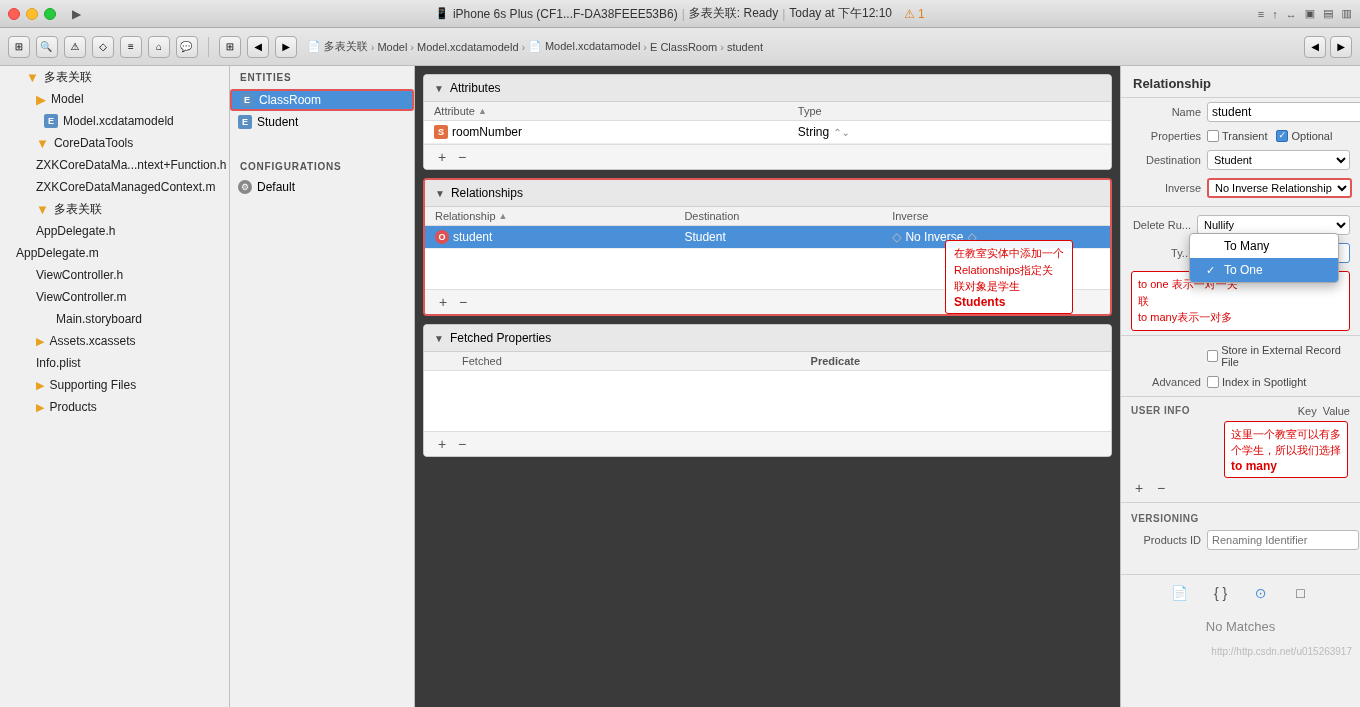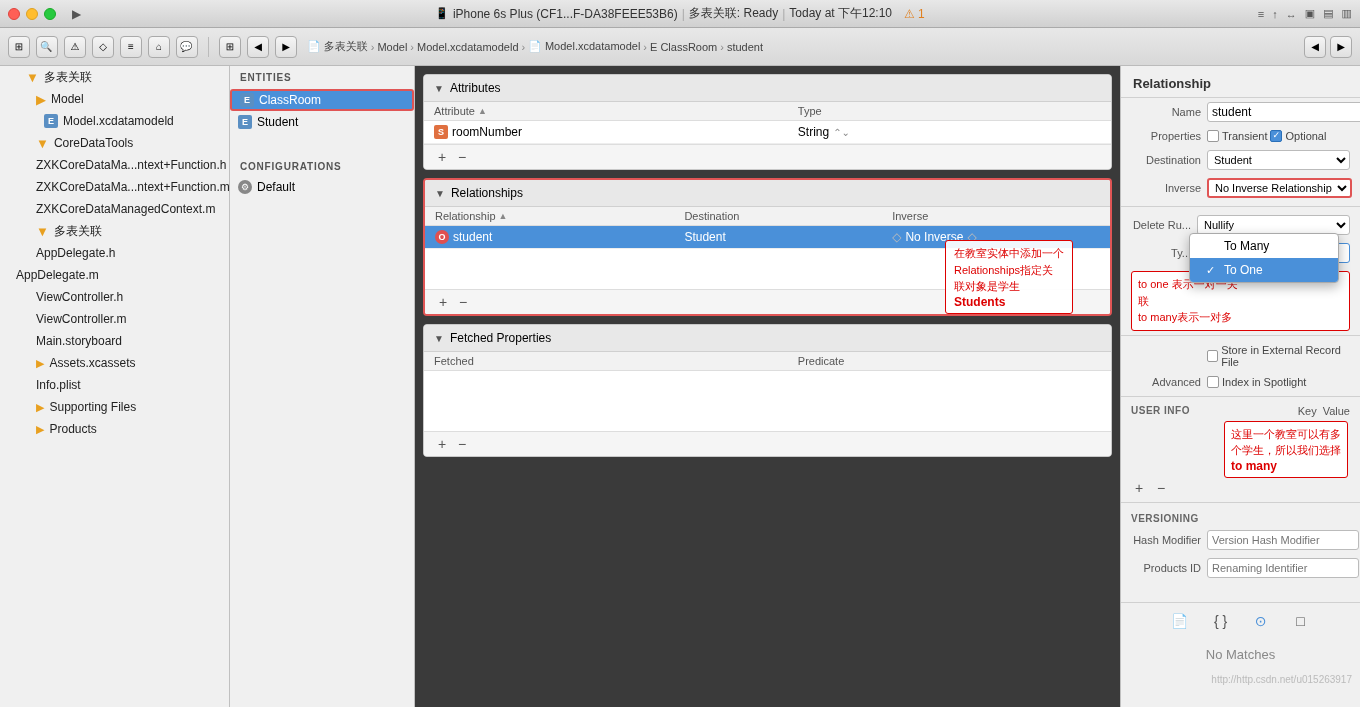--- a/index.html
+++ b/index.html
@@ -50,21 +50,21 @@
     .rel-row.selected-row { background: #4a90d9; color: white; }
     .rel-row.selected-row .attr-cell { color: white; }
 
     .add-remove-bar { display: flex; align-items: center; gap: 4px; padding: 4px 10px; border-top: 1px solid #ddd; background: #f5f5f5; }
     .add-remove-btn { width: 16px; height: 16px; display: flex; align-items: center; justify-content: center; cursor: pointer; font-size: 14px; color: #555; }
     .right-panel-title { font-size: 13px; font-weight: 600; color: #333; padding: 10px 12px 6px; border-bottom: 1px solid #d0d0d0; }
     .right-field { display: flex; align-items: center; padding: 4px 10px; gap: 6px; }
     .right-label { font-size: 11px; color: #555; width: 70px; flex-shrink: 0; text-align: right; }
     .right-input { flex: 1; height: 20px; border: 1px solid #bbb; border-radius: 3px; padding: 0 4px; font-size: 12px; background: white; }
     .right-select { flex: 1; height: 20px; border: 1px solid #bbb; border-radius: 3px; padding: 0 2px; font-size: 11px; background: white; }
-    .checkbox-row { display: flex; align-items: center; gap: 3px; }
+    .checkbox-row { display: flex; align-items: center; gap: 9px; }
     .checkbox-label { font-size: 11px; color: #444; display: flex; align-items: center; gap: 3px; }
     .cb { width: 12px; height: 12px; border: 1px solid #999; border-radius: 2px; background: white; }
     .cb.checked { background: #4a90d9; border-color: #2a70b9; position: relative; }
     .cb.checked::after { content: '✓'; color: white; font-size: 9px; position: absolute; top: -1px; left: 1px; }
 
     
     .dropdown-overlay { position: absolute; background: white; border: 1px solid #aaa; border-radius: 4px; box-shadow: 0 4px 12px rgba(0,0,0,0.3); z-index: 100; min-width: 150px; overflow: hidden; }
     .dropdown-item { padding: 5px 16px; font-size: 12px; cursor: pointer; display: flex; align-items: center; gap: 6px; }
     .dropdown-item.selected-option { background: #4a90d9; color: white; }
     .dropdown-checkmark { font-size: 11px; width: 12px; }
@@ -169,42 +169,39 @@
       <span>Model.xcdatamodeld</span>
     </div>
     <div class="sidebar-item indented2">
       <span class="icon-folder">▼</span>
       <span>CoreDataTools</span>
     </div>
     <div class="sidebar-item" style="padding-left:36px;">
       <span>ZXKCoreDataMa...ntext+Function.h</span>
     </div>
     <div class="sidebar-item" style="padding-left:36px;">
-      <span>ZXKCoreDataMa...ntext+Function.m</span>
-    </div>
-    <div class="sidebar-item" style="padding-left:36px;">
       <span>ZXKCoreDataManagedContext.m</span>
     </div>
     <div class="sidebar-item indented2">
       <span class="icon-folder">▼</span>
       <span>多表关联</span>
     </div>
     <div class="sidebar-item" style="padding-left:36px;">
       <span>AppDelegate.h</span>
     </div>
     <div class="sidebar-item" style="">
       <span>AppDelegate.m</span>
     </div>
     <div class="sidebar-item" style="padding-left:36px;">
       <span>ViewController.h</span>
     </div>
     <div class="sidebar-item" style="padding-left:36px;">
       <span>ViewController.m</span>
     </div>
-    <div class="sidebar-item" style="padding-left:36px;">
+    <div class="sidebar-item" style="padding-left:56px;">
       <span>Main.storyboard</span>
     </div>
     <div class="sidebar-item" style="padding-left:36px;">
       <span class="icon-folder" style="font-size:11px;">▶</span>
       <span>Assets.xcassets</span>
     </div>
     <div class="sidebar-item" style="padding-left:36px;">
       <span>Info.plist</span>
     </div>
     <div class="sidebar-item" style="padding-left:36px;">
@@ -311,22 +308,22 @@
             <span class="add-remove-btn">−</span>
           </div>
         </div>
 
         <div class="section-block">
           <div class="section-header">
             <span class="triangle">▼</span>
             <span>Fetched Properties</span>
           </div>
           <div class="attr-header-row">
-            <div class="attr-header-cell" style="flex:1.2;">Fetched</div>
-            <div class="attr-header-cell" style="flex:1;">Predicate</div>
+            <div class="attr-header-cell" style="flex:1.2;margin-left:28px;">Fetched</div>
+            <div class="attr-header-cell" style="flex:1;font-weight:bold;">Predicate</div>
           </div>
           <div style="height:60px;"></div>
           <div class="add-remove-bar">
             <span class="add-remove-btn">+</span>
             <span class="add-remove-btn">−</span>
           </div>
         </div>
 
       </div>
     </div>
@@ -438,24 +435,20 @@
 
     <div class="right-field" style="padding:2px 10px;">
       <span class="add-remove-btn">+</span>
       <span class="add-remove-btn">−</span>
     </div>
 
     <div class="right-divider"></div>
 
     <div class="right-section-label">Versioning</div>
     <div class="right-field">
-      <span class="right-label">Hash Modifier</span>
-      <input class="right-input" placeholder="Version Hash Modifier" style="flex: 1 1 0%; font-size: 11px; color: rgb(170, 170, 170);">
-    </div>
-    <div class="right-field">
       <span class="right-label">Products ID</span>
       <input class="right-input" placeholder="Renaming Identifier" style="flex: 1 1 0%; font-size: 11px; color: rgb(170, 170, 170);">
     </div>
 
     <div style="flex:1;"></div>
 
     <div style="border-top:1px solid #d0d0d0;padding:6px;display:flex;justify-content:center;gap:16px;margin-top:20px;">
       <span class="panel-icon-btn">📄</span>
       <span class="panel-icon-btn">{ }</span>
       <span class="panel-icon-btn active" style="color:#4a90d9;">⊙</span>

